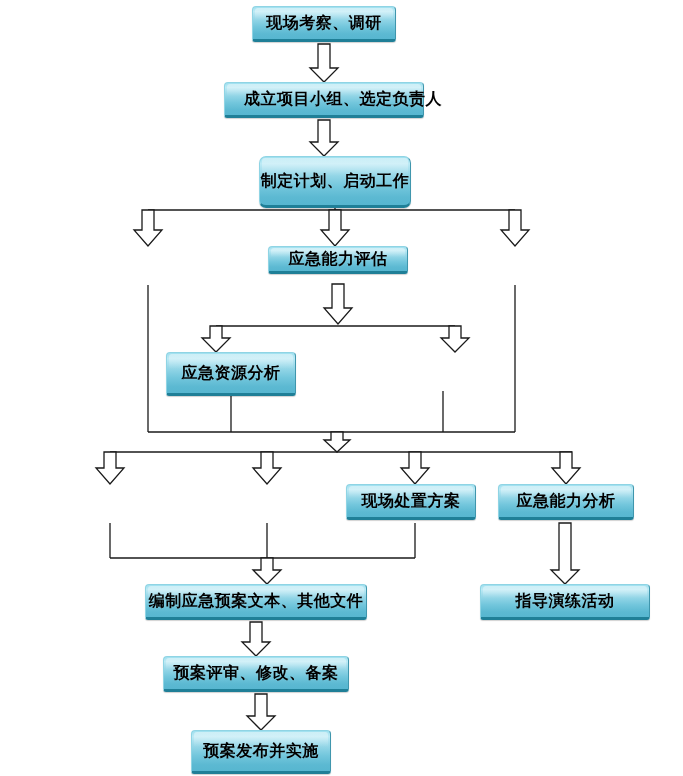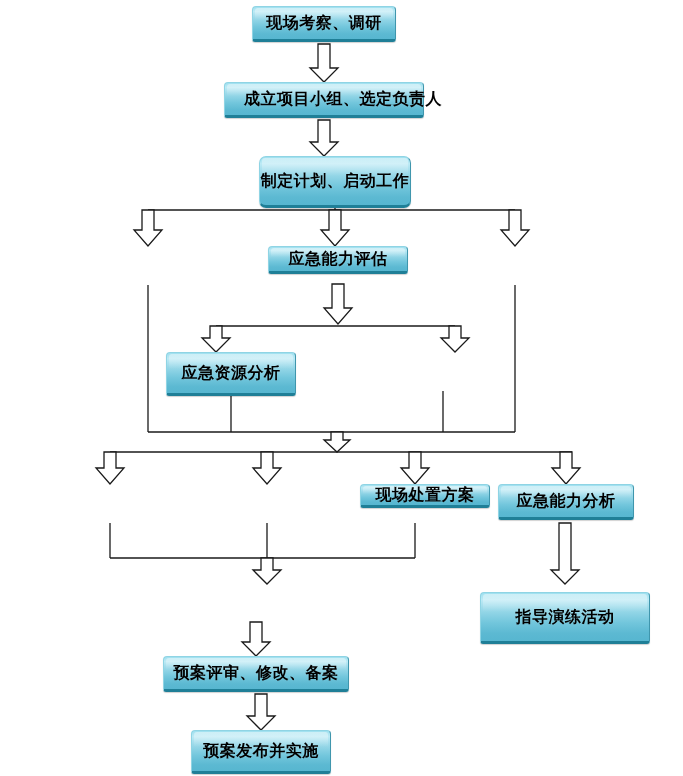--- a/index.html
+++ b/index.html
@@ -154,27 +154,30 @@
   </div>
   <div class="node" style="left: 259px; top: 156px; width: 152px; height: 52px; border-radius: 7px;">
     <span>制定计划、启动工作</span>
   </div>
   <div class="node" style="left: 268px; top: 246px; width: 140px; height: 28px;">
     <span>应急能力评估</span>
   </div>
   <div class="node" style="left: 166px; top: 352px; width: 130px; height: 44px;">
     <span>应急资源分析</span>
   </div>
-  <div class="node" style="left: 360px; top: 484px; width: 130px; height: 24px;">
+  <div class="node" style="left: 346px; top: 484px; width: 130px; height: 36px;">
     <span>现场处置方案</span>
   </div>
   <div class="node" style="left: 498px; top: 484px; width: 136px; height: 36px;">
     <span>应急能力分析</span>
   </div>
-  <div class="node" style="left: 480px; top: 584px; width: 170px; height: 52px; margin-top: 8px;">
+  <div class="node" style="left: 145px; top: 584px; width: 222px; height: 36px;">
+    <span>编制应急预案文本、其他文件</span>
+  </div>
+  <div class="node" style="left: 480px; top: 584px; width: 170px; height: 36px;">
     <span>指导演练活动</span>
   </div>
   <div class="node" style="left: 163px; top: 656px; width: 186px; height: 36px;">
     <span>预案评审、修改、备案</span>
   </div>
   <div class="node" style="left: 191px; top: 730px; width: 140px; height: 44px;">
     <span>预案发布并实施</span>
   </div>
 
 </div>

